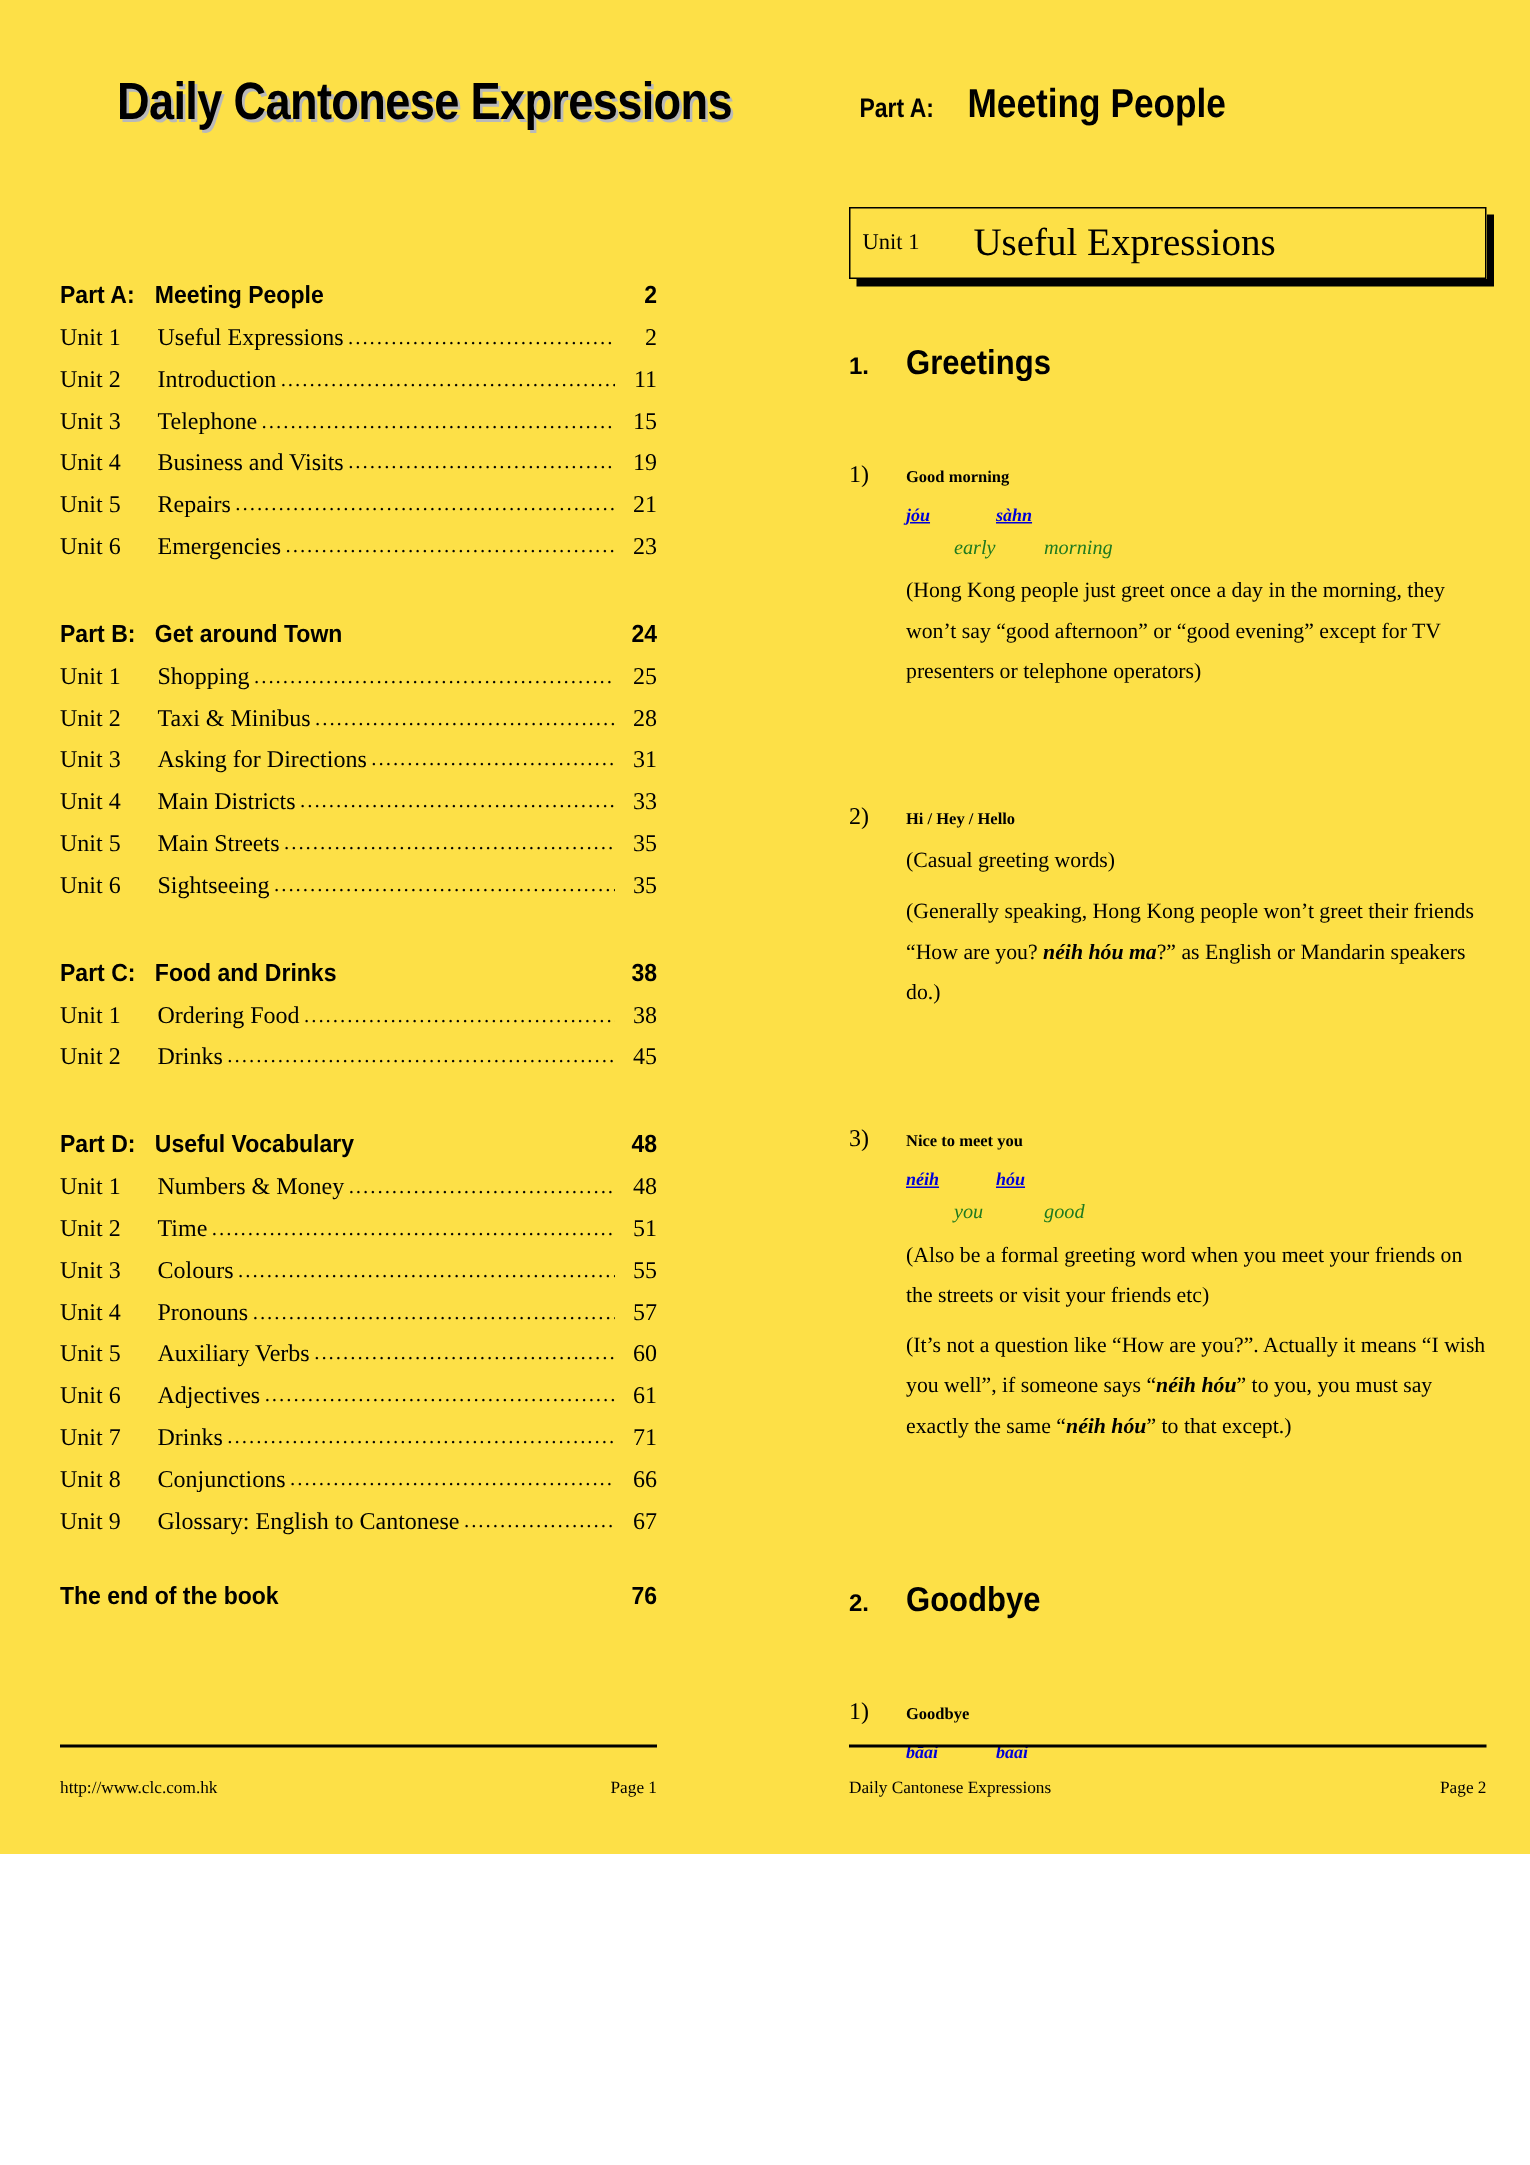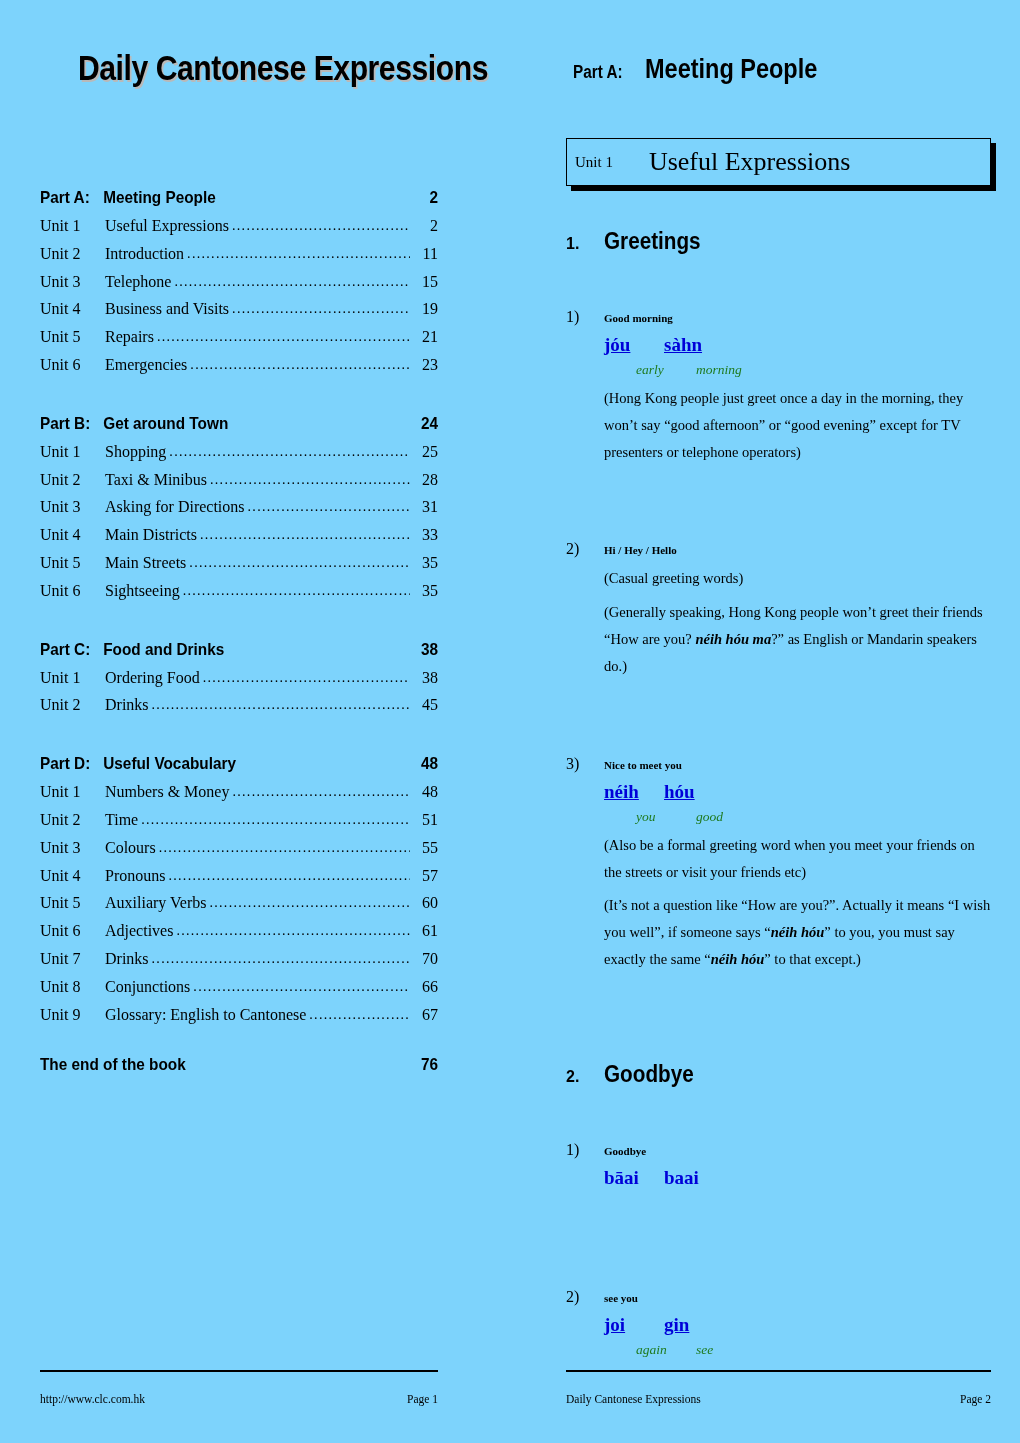--- a/index.html
+++ b/index.html
@@ -3,22 +3,22 @@
 <meta charset="utf-8">
 <style>
   html, body {
     margin: 0;
     padding: 0;
     background: #ffffff;
   }
   .page {
     position: relative;
     width: 1020px;
-    height: 1443px;
-    background: #7dd3fc;
+    height: 1236px;
+    background: #fde047;
     overflow: hidden;
     font-family: "Liberation Serif", serif;
     color: #000000;
   }
 
   
   .doc-title {
     position: absolute;
     left: 78px;
     top: 48px;
@@ -184,23 +184,24 @@
     margin-top: 8px;
     display: flex;
   }
   .rom-row .syl {
     width: 60px;
     flex: none;
   }
   .rom-row .rom {
     color: #0000d8;
     font-weight: bold;
-    font-size: 19px;
+    font-size: 12px;
     text-decoration: underline;
     display: inline-block;
+    font-style: italic;
   }
   .rom-row.no-underline .rom { text-decoration: none; }
 
   .gloss-row {
     margin-left: 44px;
     margin-top: 4px;
     display: flex;
   }
   .gloss-row .gsyl {
     width: 60px;
@@ -402,21 +403,21 @@
     <div class="toc-unit">
       <span class="tu-label">Unit 6</span>
       <span class="tu-title">Adjectives</span>
       <span class="tu-dots">........................................................................................................</span>
       <span class="tu-page">61</span>
     </div>
     <div class="toc-unit">
       <span class="tu-label">Unit 7</span>
       <span class="tu-title">Drinks</span>
       <span class="tu-dots">........................................................................................................</span>
-      <span class="tu-page">70</span>
+      <span class="tu-page">71</span>
     </div>
     <div class="toc-unit">
       <span class="tu-label">Unit 8</span>
       <span class="tu-title">Conjunctions</span>
       <span class="tu-dots">........................................................................................................</span>
       <span class="tu-page">66</span>
     </div>
     <div class="toc-unit">
       <span class="tu-label">Unit 9</span>
       <span class="tu-title">Glossary: English to Cantonese</span>

